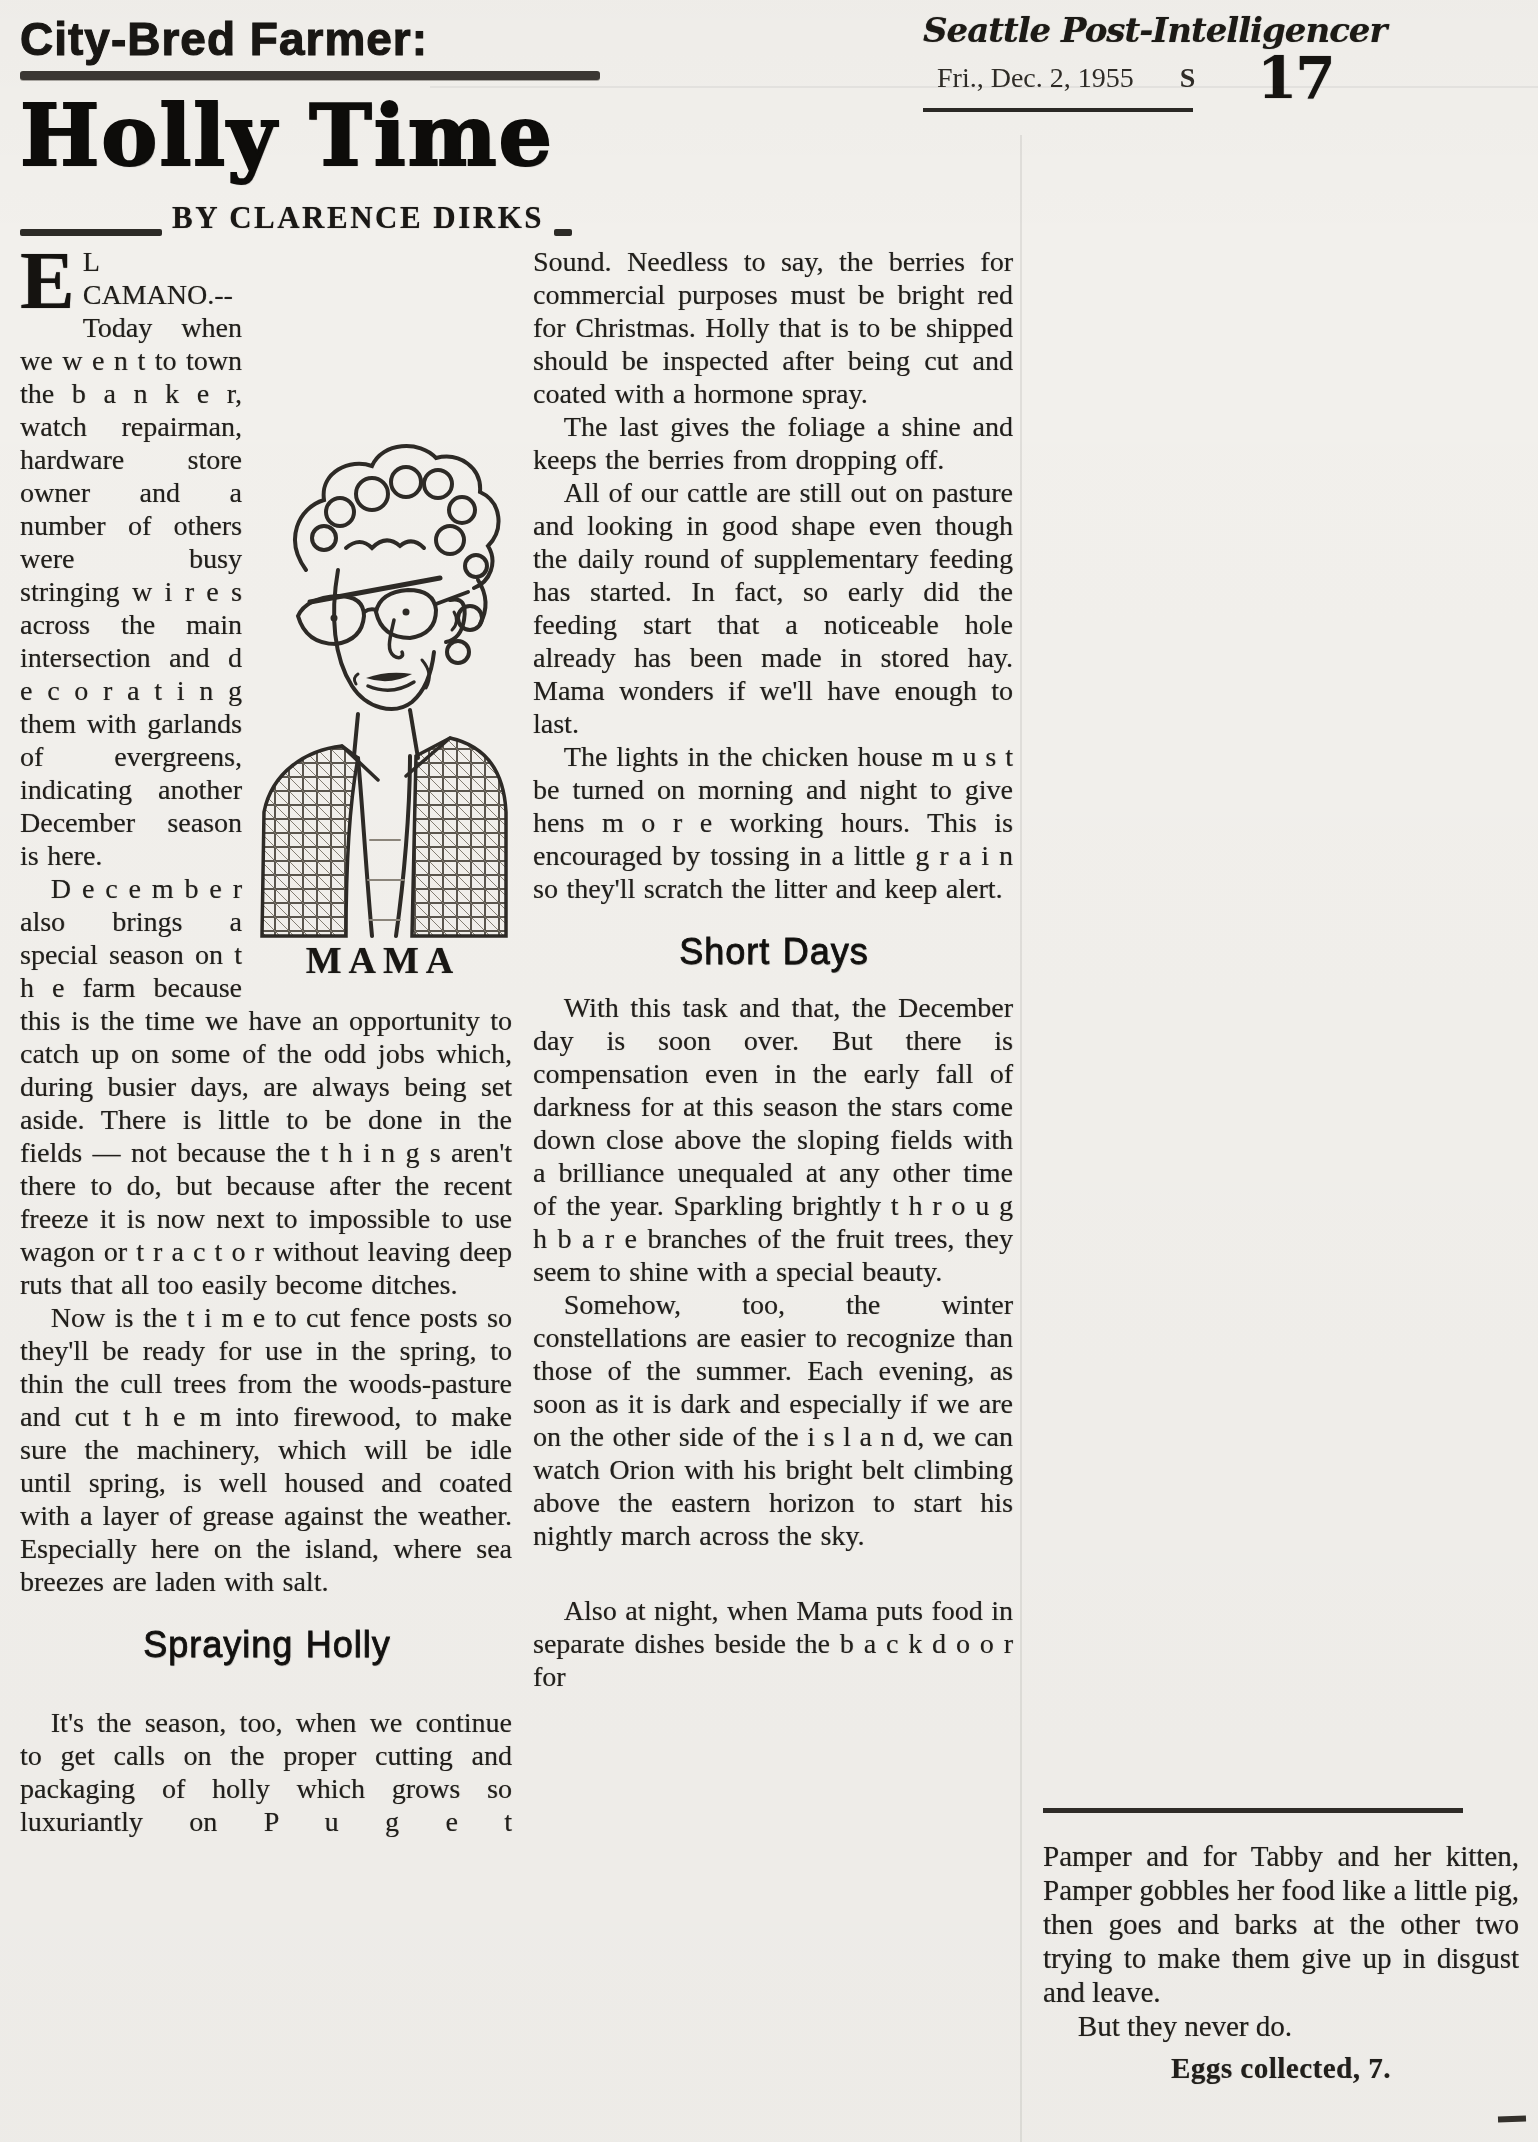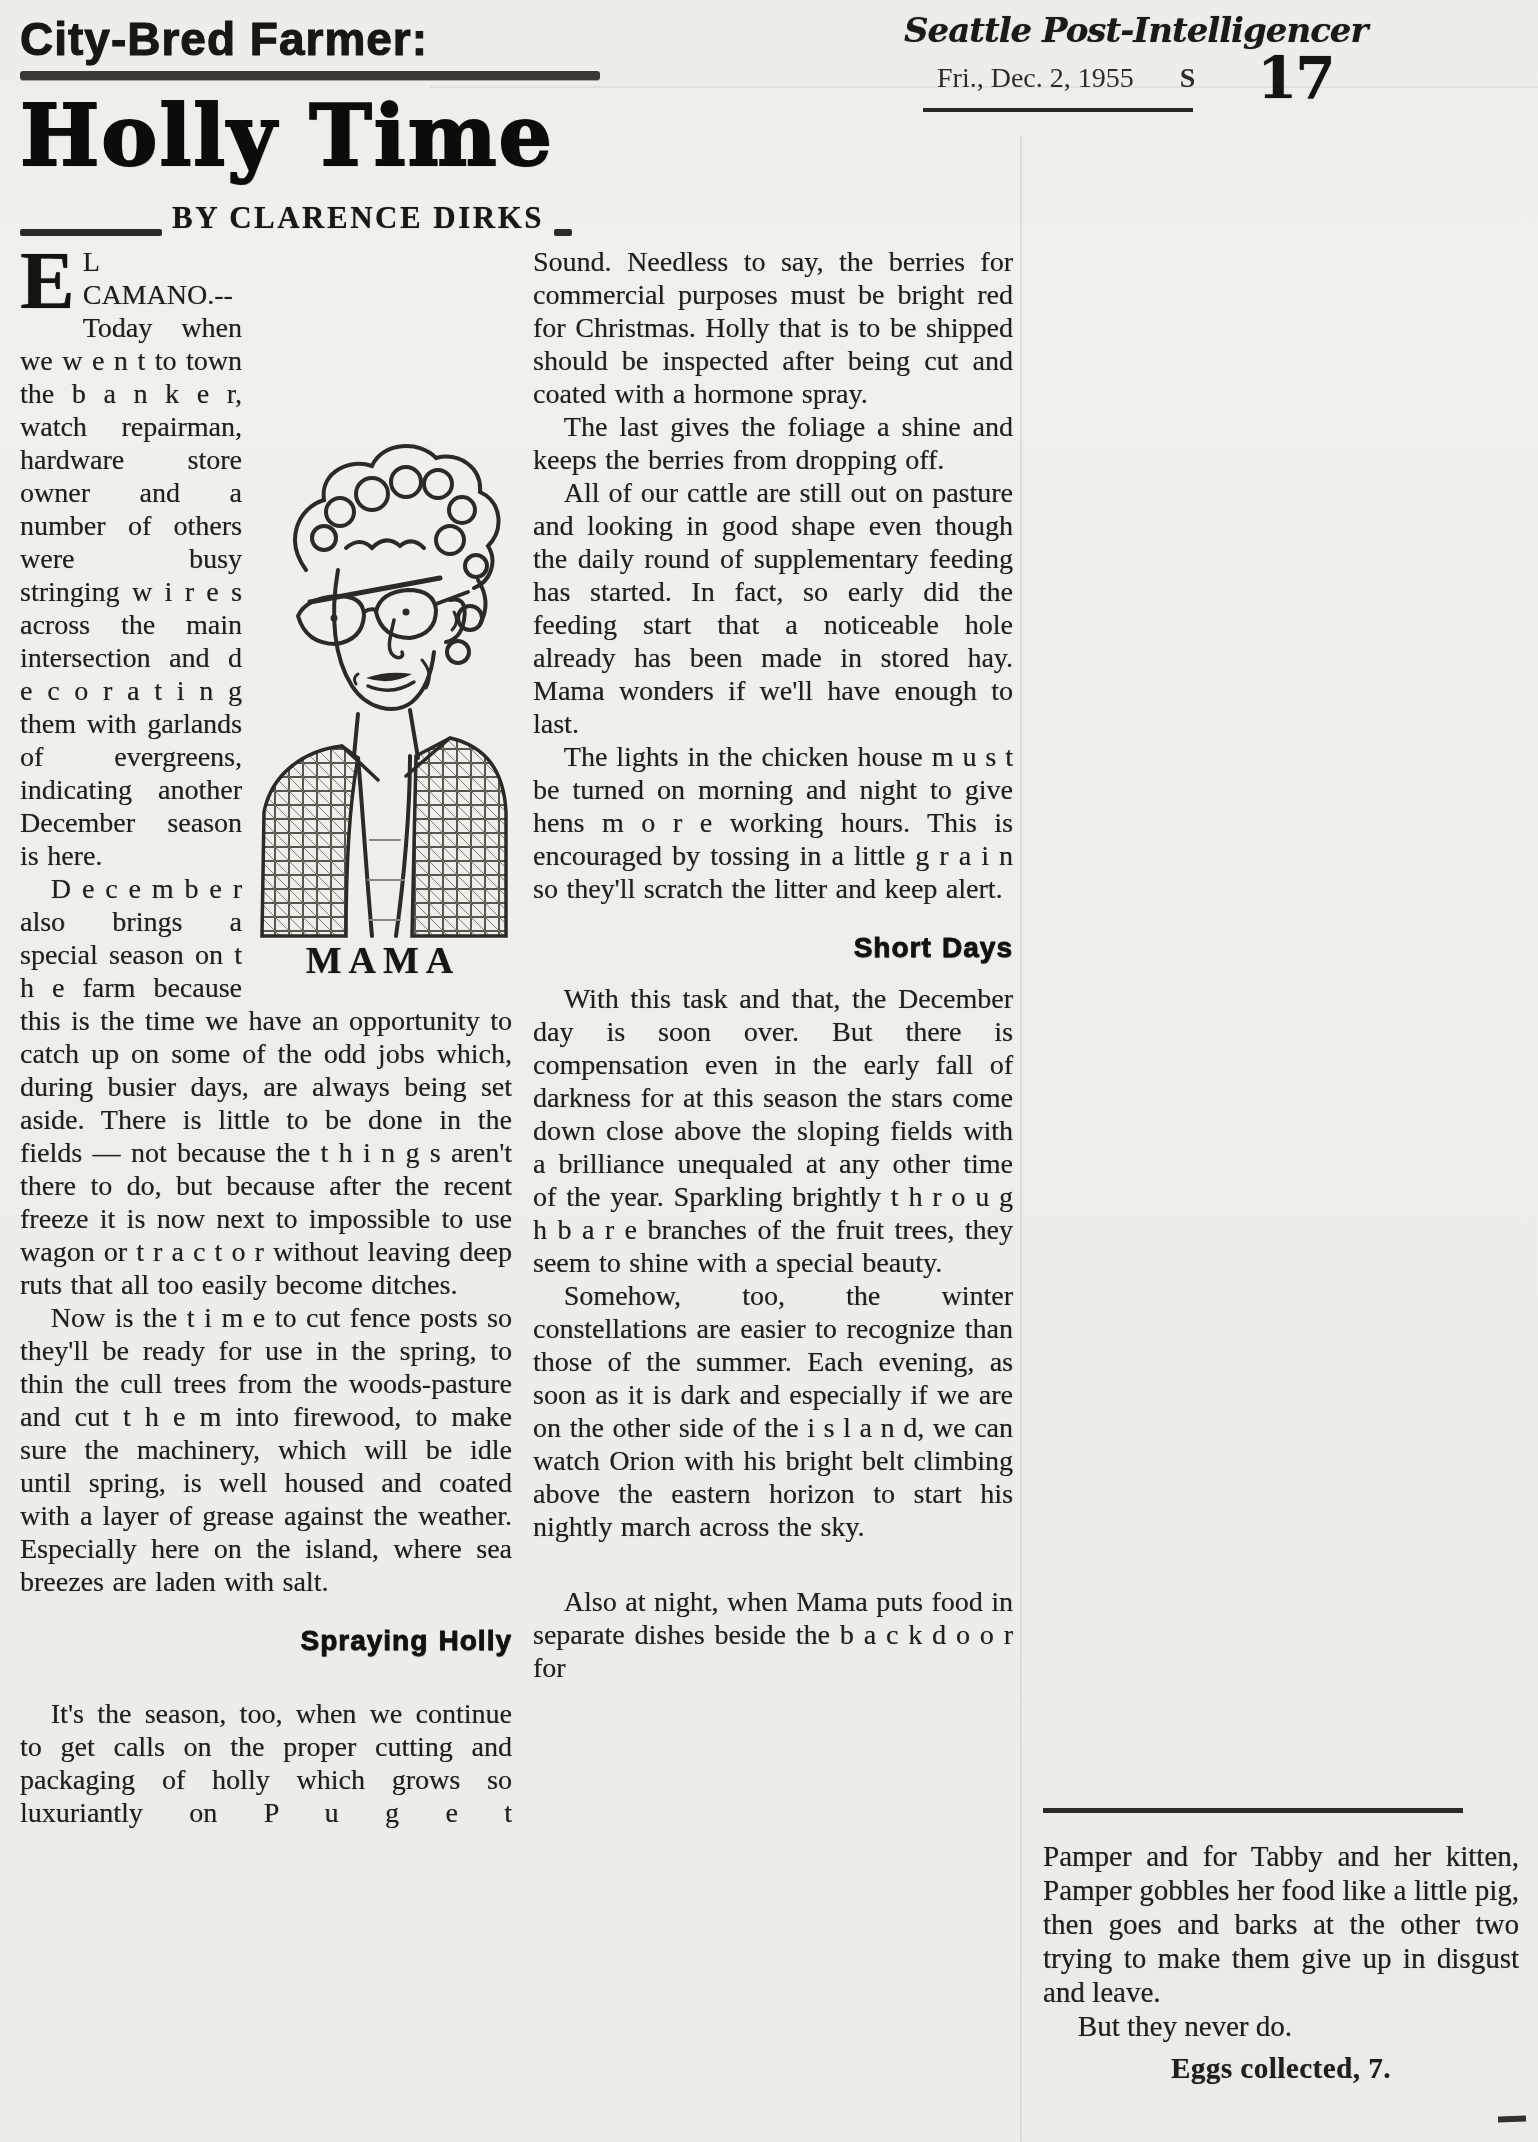--- a/index.html
+++ b/index.html
@@ -26,21 +26,21 @@
   .byline-row{margin-top:22px; width:552px; display:flex; align-items:flex-end;}
   .byline-rule-l{width:190px;height:7px;background:#2d2b27;border-radius:2px;}
   .byline-rule-r{width:24px;height:7px;background:#2d2b27;border-radius:2px;}
   .byline{
     font-family:"Liberation Serif", serif; font-weight:700; font-size:31px; color:#1a1815;
     letter-spacing:2.5px; padding:0 10px; white-space:nowrap; text-shadow:0 0 1px rgba(26,24,21,.5);
   }
   
   .masthead{position:absolute; left:895px; top:10px; width:520px; height:110px;}
   .paper-name{
-    position:absolute; left:9px; top:0; white-space:nowrap;
+    position:absolute; left:28px; top:0; white-space:nowrap;
     font-family:"DejaVu Serif", serif; font-style:italic; font-weight:700; font-size:34px;
     color:#1c1a16; letter-spacing:-1px; text-shadow:0 0 1px rgba(28,26,22,.6);
   }
   .date-row{position:absolute; left:42px; top:52px; font-size:28px; color:#2f2c27; white-space:nowrap;}
   .edition{margin-left:46px; font-weight:700;}
   .page-number{
     position:absolute; left:362px; top:34px;
     font-family:"DejaVu Serif", serif; font-weight:700; font-size:58px; color:#161411;
     letter-spacing:-2px; text-shadow:0 0 1px rgba(22,20,17,.7);
   }
@@ -55,23 +55,23 @@
   .col2{left:533px; width:480px;}
   .para{margin:0; text-indent:1.1em;}
   .noindent{text-indent:0;}
   .stretch-last{text-align-last:justify;margin-top:42px;}
   .dropcap{
     float:left; font-family:"Liberation Serif", serif; font-weight:700;
     font-size:82px; line-height:64px; padding:4px 8px 0 0; color:#151310;
     text-shadow:0 0 1px rgba(21,19,16,.6);
   }
   .subhead{
-    font-family:"Liberation Sans", sans-serif; font-weight:700; font-size:28px; line-height:1.05;
+    font-family:"Liberation Sans", sans-serif; font-weight:400; font-size:36px; line-height:1.05;
     color:#12110f; letter-spacing:1px; margin:28px 0 20px 2px; text-indent:0;
-    -webkit-text-stroke:0.8px #12110f; text-shadow:0.5px 0.5px 1px rgba(0,0,0,.4); text-align:right;
+    -webkit-text-stroke:0.8px #12110f; text-shadow:0.5px 0.5px 1px rgba(0,0,0,.4); text-align:center;
   }
   
   .figure{float:right; width:258px; margin:175px 0 12px 12px;}
   .figure svg{display:block;}
   .figcaption{
     margin-top:4px; text-align:center; font-weight:700; font-size:38px;
     letter-spacing:7px; color:#191714; text-shadow:0 0 1px rgba(25,23,20,.6); text-indent:0;
   }
   
   .col3{position:absolute; left:1043px; top:1808px; width:476px; font-size:29px; line-height:34px;

